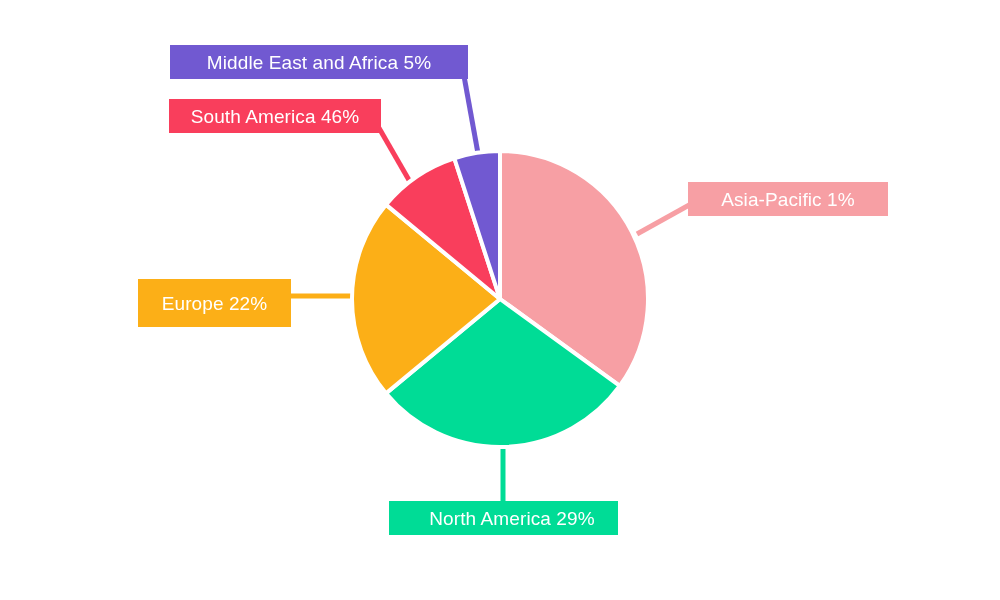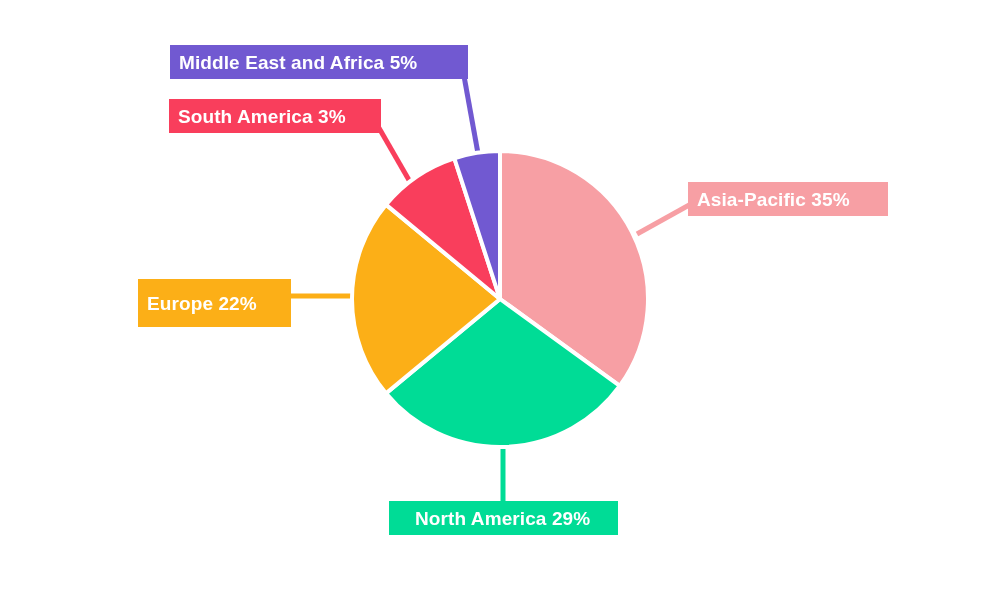--- a/index.html
+++ b/index.html
@@ -25,26 +25,26 @@
     left: 0;
     top: 0;
     width: 1000px;
     height: 600px;
   }
   .pie-label {
     position: absolute;
     box-sizing: border-box;
     display: flex;
     align-items: center;
-    justify-content: flex-start;
+    justify-content: center;
     color: #ffffff;
     font-family: "Liberation Sans", sans-serif;
     font-size: 19px;
     line-height: 19px;
-    font-weight: 700;
+    font-weight: 400;
     white-space: nowrap;
     padding: 0 9px;
     height: 34px;
     letter-spacing: 0.1px;
   }
 </style>
 </head>
 <body>
 
 <div id="chart-root">
@@ -66,25 +66,25 @@
         <path d="M 500 299 L 385.96 204.66 A 148 148 0 0 1 454.27 158.24 Z" fill="#f93e5c" stroke="#ffffff" stroke-width="4" stroke-linejoin="round"></path>
         <path d="M 500 299 L 454.27 158.24 A 148 148 0 0 1 500.00 151.00 Z" fill="#7159d1" stroke="#ffffff" stroke-width="4" stroke-linejoin="round"></path>
       </g>
   </svg>
 
   <div class="pie-label" id="label-middle-east-africa" style="left: 170px; top: 45px; width: 298px; height: 34px; background: rgb(113, 89, 209);">
     <span>Middle East and Africa 5%</span>
   </div>
 
   <div class="pie-label" id="label-south-america" style="left: 169px; top: 99px; width: 212px; height: 34px; background: rgb(249, 62, 92);">
-    <span>South America 3%</span>
+    <span>South America 46%</span>
   </div>
 
   <div class="pie-label" id="label-asia-pacific" style="left: 688px; top: 182px; width: 200px; height: 34px; background: rgb(247, 159, 164);">
-    <span>Asia-Pacific 35%</span>
+    <span>Asia-Pacific 1%</span>
   </div>
 
   <div class="pie-label" id="label-europe" style="left: 138px; top: 279px; width: 153px; height: 48px; background: rgb(252, 175, 23);">
     <span>Europe 22%</span>
   </div>
 
   <div class="pie-label" id="label-north-america" style="left: 389px; top: 501px; width: 229px; height: 34px; background: rgb(0, 220, 150); padding-left: 26px;">
     <span>North America 29%</span>
   </div>
 

